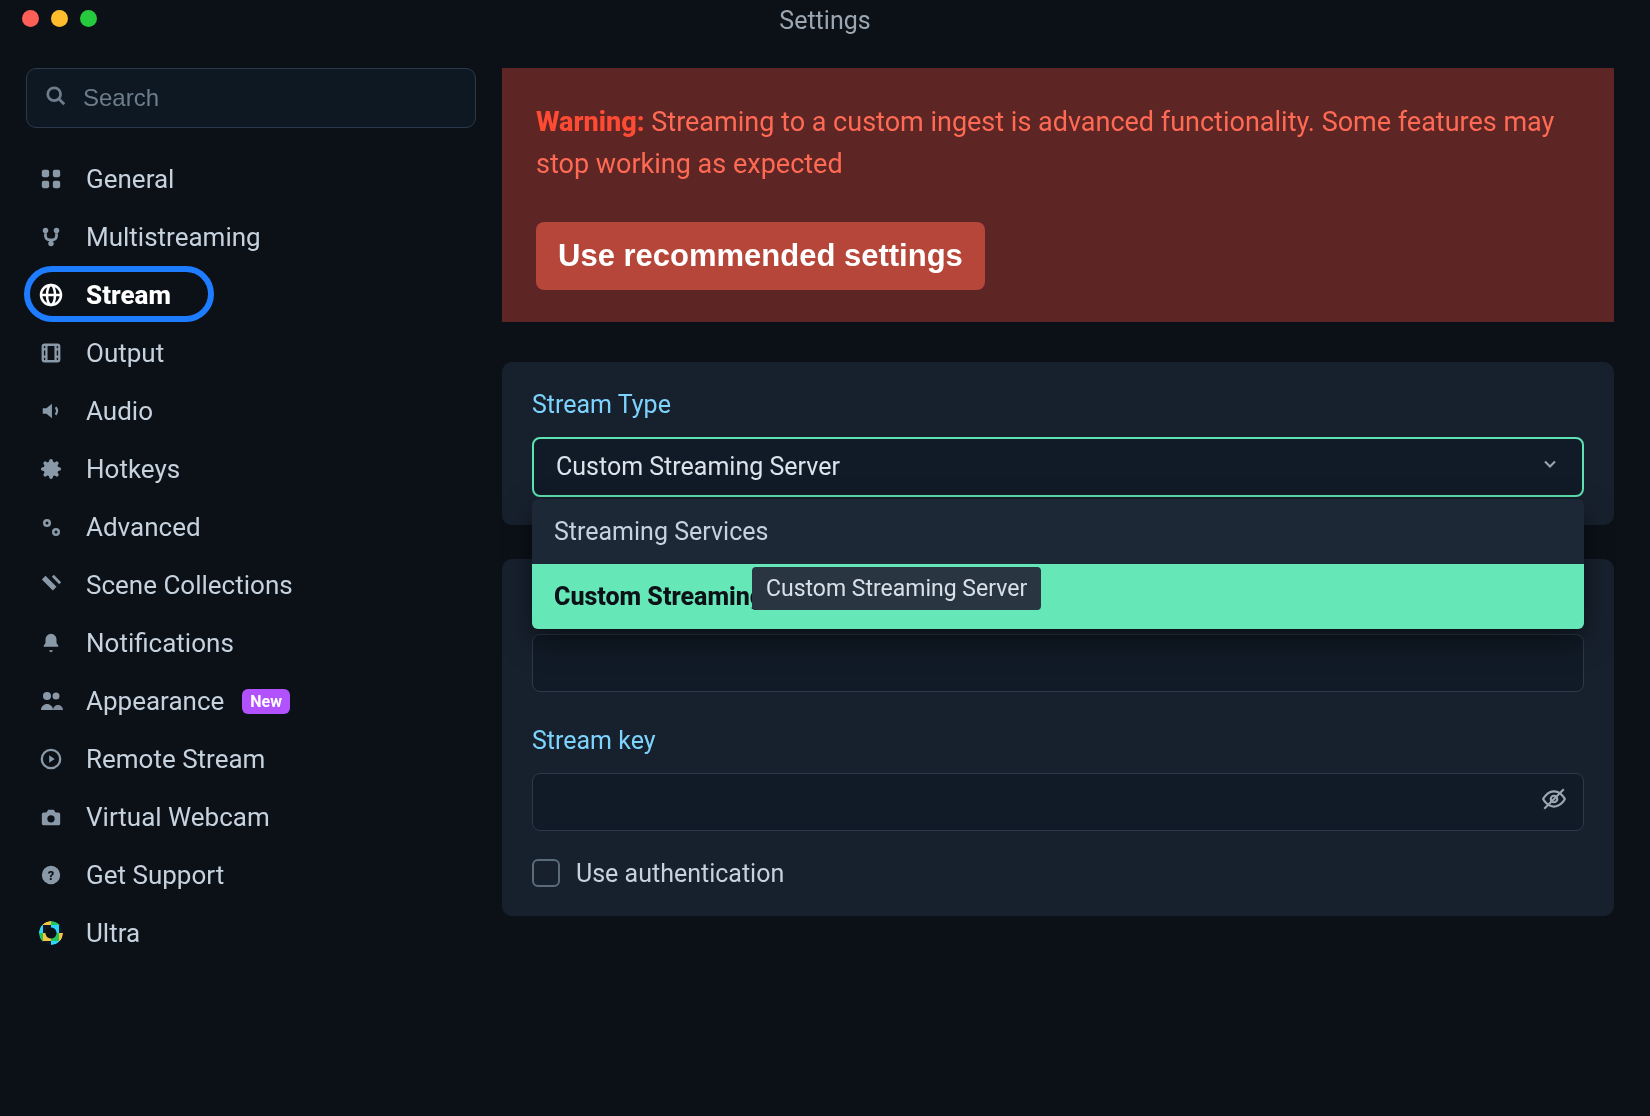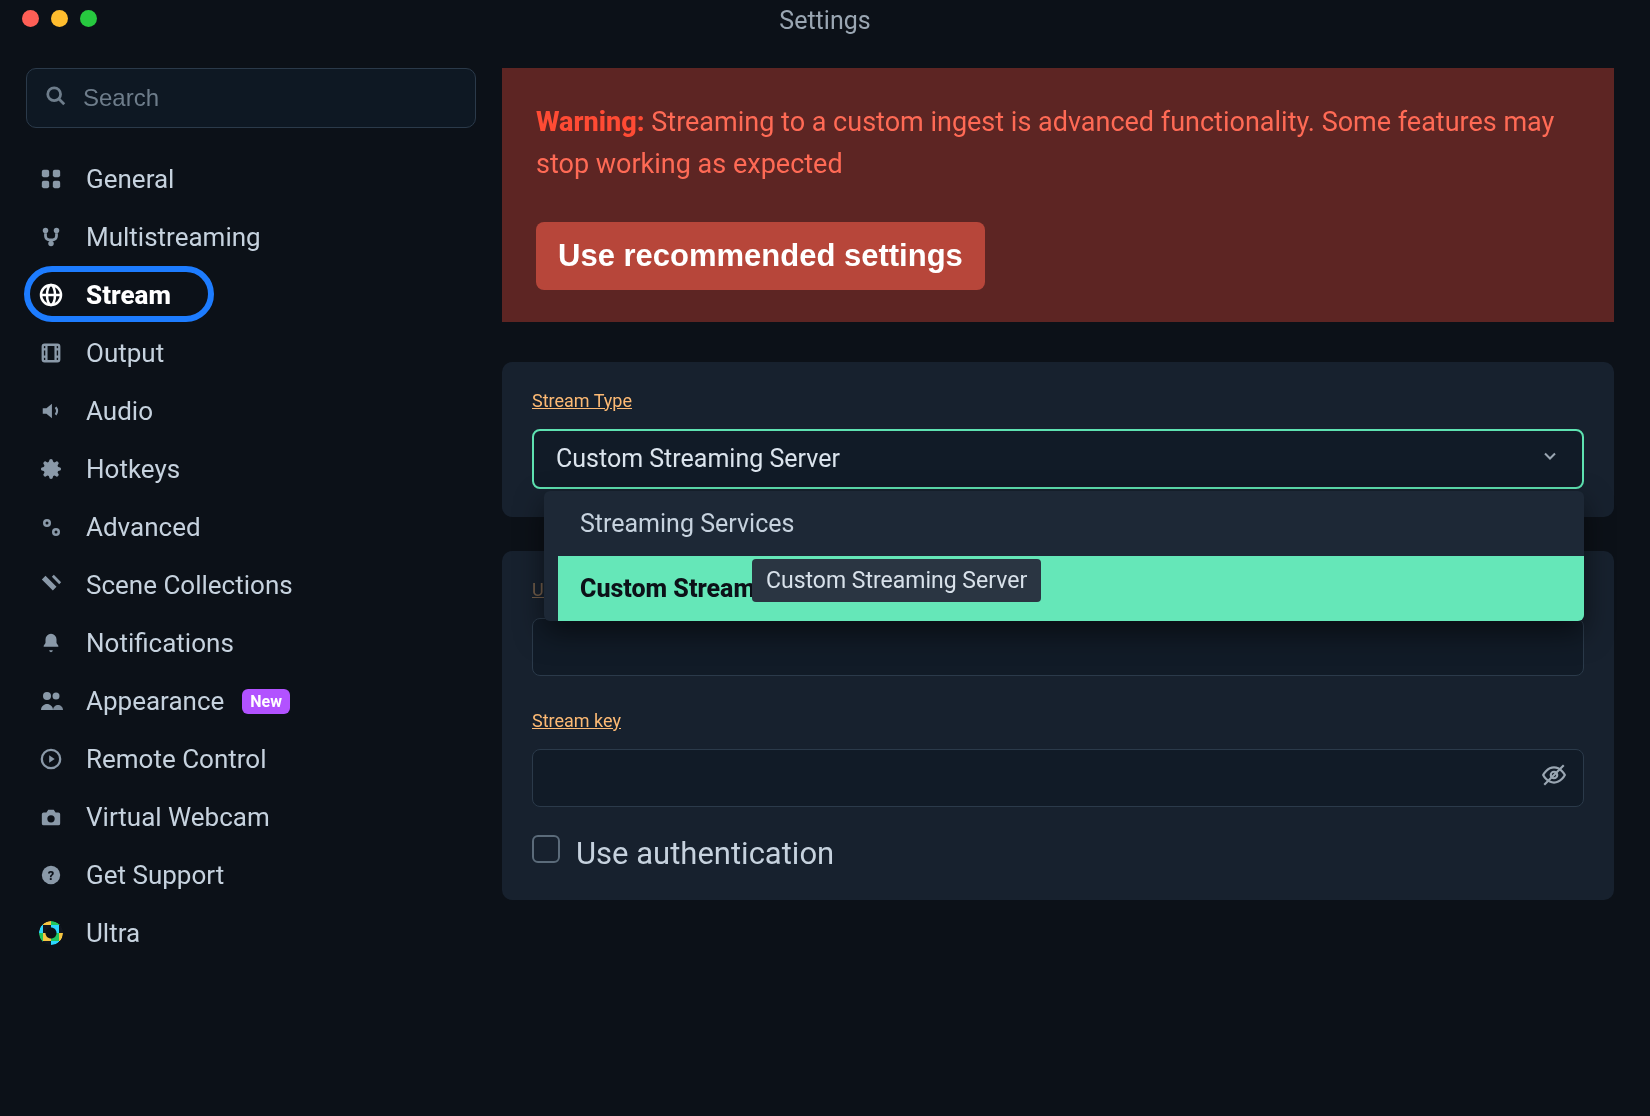--- a/index.html
+++ b/index.html
@@ -115,41 +115,40 @@
     background: var(--warn-btn);
     color:#fff; font-weight:800; font-size:31px;
     border:0; border-radius:8px; padding:16px 22px; cursor:pointer;
   }
 
   .card {
     background: var(--panel);
     border-radius: 10px;
     padding: 28px 30px;
   }
-  .field-label { font-size: 18px; color:#fdba74; margin-bottom: 18px; text-decoration: underline; }
+  .field-label { font-size: 25px; color:#7dd3fc; margin-bottom: 18px; }
   .select {
     position: relative;
     border: 2px solid var(--accent);
     border-radius: 8px;
     height: 60px;
     display:flex; align-items:center; justify-content:space-between;
     padding: 0 22px;
     font-size: 25px;
     background: #111b27;
     cursor:pointer;
   }
   .chev { color:#9aa6b2; font-size:22px; }
   .dropdown {
-    position:absolute; left:12px; right:0; top: 62px;
+    position:absolute; left:0; right:0; top: 62px;
     background: var(--panel-light);
     border-radius: 6px;
     overflow:hidden;
     box-shadow: 0 12px 28px rgba(0,0,0,0.5);
     z-index: 10;
-    padding-left: 14px;
   }
   .dropdown .opt {
     padding: 18px 22px; font-size: 25px; color:#c6d2de; cursor:pointer;
   }
   .dropdown .opt.sel { background: var(--accent-strong); color:#0c1118; font-weight:800; }
 
   .tooltip {
     position:absolute;
     left: 220px; top: 130px;
     background:#2a3542; color:#d8e1ea;
@@ -164,21 +163,21 @@
     height: 58px;
     background:#111b27;
     display:flex; align-items:center; padding: 0 16px;
     color:var(--text);
   }
   .input-box input {
     flex:1; background:transparent; border:0; outline:0;
     color:var(--text); font-size:22px;
   }
   .eye { color:#9aa6b2; font-size:24px; cursor:pointer; }
-  .chk-row { display:flex; align-items:flex-start; gap:16px; font-size:31px; color:#c6d2de; margin-top: 28px;}
+  .chk-row { display:flex; align-items:flex-start; gap:16px; font-size:25px; color:#c6d2de; margin-top: 28px;}
   .chk {
     width:28px; height:28px; border:2px solid #5b6b7a; border-radius:6px;
     background:transparent;
   }
 
   
   .select-wrap { position:relative; }
 
   
   .ultra-ico {
@@ -331,21 +330,21 @@
       <span class="badge">New</span>
     </div>
 
     <div class="nav-item">
       <span class="icon">
         <svg width="22" height="22" viewBox="0 0 24 24" fill="none" stroke="#8a99a8" stroke-width="2.5">
             <circle cx="12" cy="12" r="10"></circle>
             <path d="M10 8l6 4-6 4V8z" fill="#8a99a8" stroke="none"></path>
           </svg>
       </span>
-      <span>Remote Control</span>
+      <span>Remote Stream</span>
     </div>
 
     <div class="nav-item">
       <span class="icon">
         <svg width="22" height="22" viewBox="0 0 24 24" fill="#8a99a8">
             <path d="M4 7h3l2-3h6l2 3h3a2 2 0 012 2v10a2 2 0 01-2 2H4a2 2 0 01-2-2V9a2 2 0 012-2z"></path>
             <circle cx="12" cy="14" r="4" fill="#0c1118"></circle>
           </svg>
       </span>
       <span>Virtual Webcam</span>

